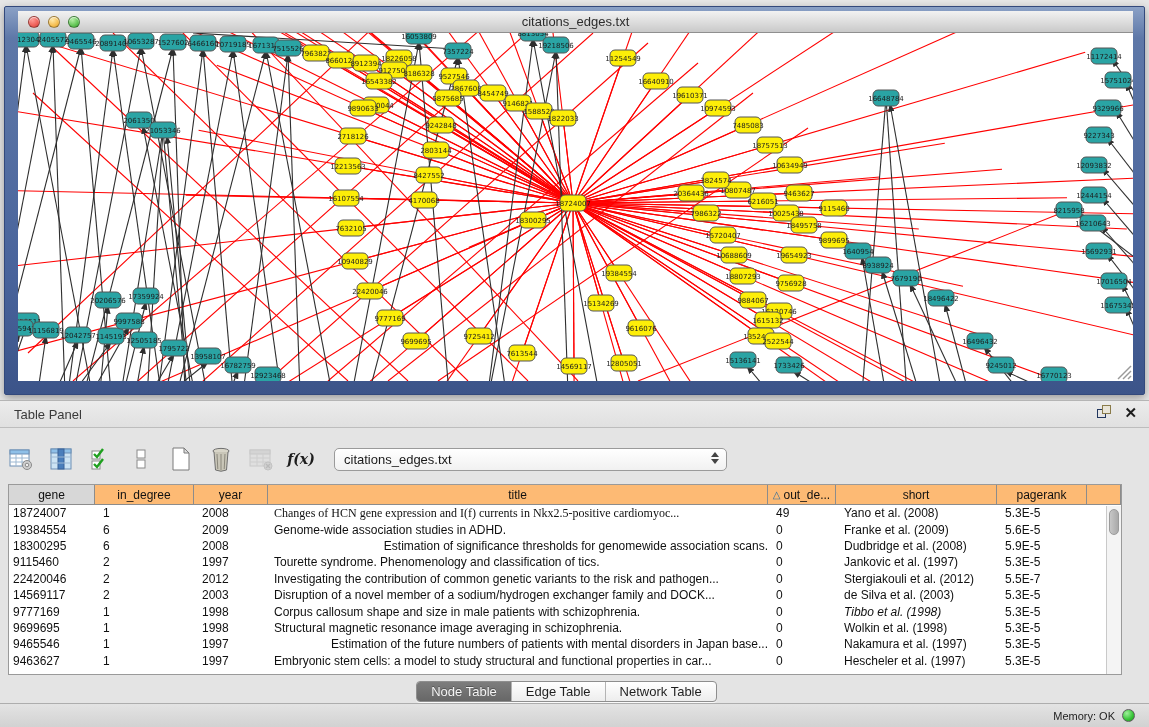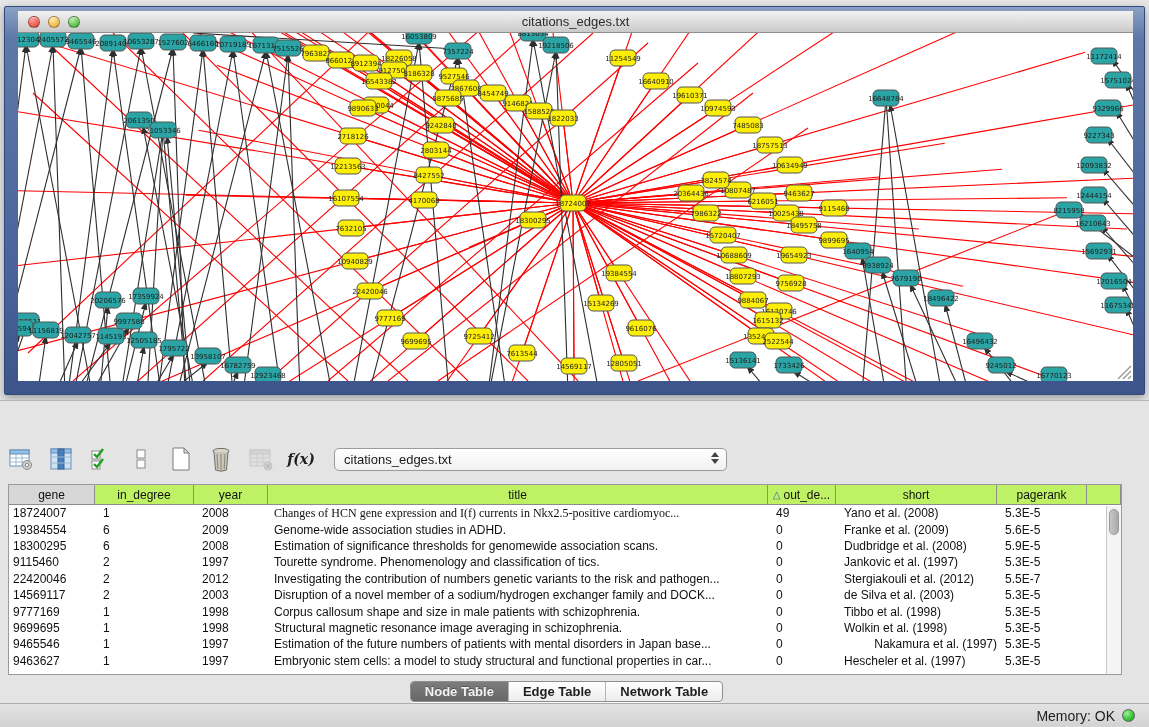--- a/index.html
+++ b/index.html
@@ -45,46 +45,46 @@
     background:linear-gradient(180deg,#ffffff,#f1f1f1); border:1px solid #9a9a9a; border-radius:5px;
     font-size:13px; color:#1a1a1a; display:flex; align-items:center; padding-left:9px; }
   .sel-arrows { position:absolute; right:6px; top:3px; width:10px; display:flex; flex-direction:column; gap:2px; align-items:center; }
   .sel-arrows .up { width:0; height:0; border-left:4px solid transparent; border-right:4px solid transparent; border-bottom:5px solid #444; }
   .sel-arrows .dn { width:0; height:0; border-left:4px solid transparent; border-right:4px solid transparent; border-top:5px solid #444; }
 
   
   .table-box { position:absolute; left:8px; top:83px; width:1114px; height:191px;
     background:#fff; border:1px solid #9a9a9a; overflow:hidden; }
   .thead { display:flex; height:20px; border-bottom:1px solid #8c8c8c; font-size:12px; color:#111; }
-  .th { background:#bef264; border-right:1px solid #8c8c8c; display:flex; align-items:center; justify-content:center; overflow:hidden; white-space:nowrap; }
+  .th { background:#fdba74; border-right:1px solid #8c8c8c; display:flex; align-items:center; justify-content:center; overflow:hidden; white-space:nowrap; }
   .th.gray { background:#d7d7d7; }
   .th .sort { color:#2e6e9e; font-size:10px; margin-right:3px; }
   .trow { display:flex; height:16.4px; font-size:12px; color:#101010; align-items:center; }
   .td { overflow:hidden; white-space:nowrap; padding-left:8px; }
   .td.c0 { padding-left:4px; } .td.c3 { padding-left:6px; }
   .vscroll { position:absolute; right:0; top:21px; bottom:0; width:15px;
     background:#f4f4f4; border-left:1px solid #c9c9c9; }
   .vthumb { position:absolute; left:2px; top:3px; width:10px; height:26px; border-radius:5px;
     background:linear-gradient(90deg,#c7c7c7,#a9a9a9); border:1px solid #9b9b9b; }
 
   
-  .seg-wrap { position:absolute; left:0; right:16px; top:280px; display:flex; justify-content:center;font-weight:bold; }
+  .seg-wrap { position:absolute; left:0; right:16px; top:280px; display:flex; justify-content:center; }
   .seg { display:flex; height:21px; border:1px solid #8e8e8e; border-radius:4px; overflow:hidden;
     background:linear-gradient(180deg,#ffffff,#ededed); box-shadow:0 1px 0 rgba(255,255,255,.8); }
   .seg-item { padding:0 14px; font-size:13px; color:#1f1f1f; display:flex; align-items:center;
     border-right:1px solid #b4b4b4; background:transparent; }
   .seg-item:last-child { border-right:none; }
   .seg-item.active { background:linear-gradient(180deg,#7d7d7d,#676767); color:#f4f4f4;
     text-shadow:0 -1px 0 rgba(0,0,0,.3); }
 
   
   .status-bar { position:absolute; left:0; top:703px; width:1149px; height:24px;
     background:linear-gradient(180deg,#e3e3e3,#d2d2d2); border-top:1px solid #adadad;
     display:flex; align-items:center; justify-content:flex-end; padding-right:14px; gap:7px; }
-  .mem-label { font-size:14px; color:#1e1e1e;margin-left:46px; }
+  .mem-label { font-size:11px; color:#1e1e1e;margin-left:46px; }
   .mem-dot { width:13px; height:13px; border-radius:50%;
     background:radial-gradient(circle at 35% 30%,#9ff09a,#35c335 60%,#1f8f1f);
     border:1px solid #5d5d5d; }
 </style>
 </head>
 <body>
 
 <div class="stage">
 
   <div class="net-window">
@@ -779,20 +779,30 @@
         <g id="g-grip">
           <line x1="1100" y1="346" x2="1113" y2="333" stroke="#9a9a9a" stroke-width="1.5"></line>
           <line x1="1105" y1="346" x2="1113" y2="338" stroke="#9a9a9a" stroke-width="1.5"></line>
           <line x1="1110" y1="346" x2="1113" y2="343" stroke="#9a9a9a" stroke-width="1.5"></line>
         </g>
       </svg>
     </div>
   </div>
 
   <div class="table-panel">
+    <div class="panel-header">
+      <div class="panel-title">Table Panel</div>
+      <div class="panel-icons">
+        <div class="float-icon">
+          <div class="sq1"></div>
+            <div class="sq2"></div>
+        </div>
+        <div class="close-x">✕</div>
+      </div>
+    </div>
 
     <div class="toolbar">
       <div class="tb-icon">
         <svg width="24" height="24" viewBox="0 0 24 24">
           <rect x="1" y="3" width="19" height="16" fill="#ffffff" stroke="#6d8fb5"></rect>
           <rect x="1" y="3" width="19" height="4" fill="#8fc0e8" stroke="#6d8fb5"></rect>
           <line x1="7" y1="7" x2="7" y2="19" stroke="#9db8d2"></line>
           <line x1="13" y1="7" x2="13" y2="19" stroke="#9db8d2"></line>
           <line x1="1" y1="11" x2="20" y2="11" stroke="#9db8d2"></line>
           <line x1="1" y1="15" x2="20" y2="15" stroke="#9db8d2"></line>
@@ -887,77 +897,77 @@
             <div class="td c2" style="width: 74px;">2009</div>
             <div class="td c3" style="width: 500px;">Genome-wide association studies in ADHD.</div>
             <div class="td c4" style="width: 68px;">0</div>
             <div class="td c5" style="width: 161px;">Franke et al. (2009)</div>
             <div class="td c6" style="width: 90px;">5.6E-5</div>
           </div>
           <div class="trow">
             <div class="td c0" style="width: 86px;">18300295</div>
             <div class="td c1" style="width: 99px;">6</div>
             <div class="td c2" style="width: 74px;">2008</div>
-            <div class="td c3" style="width: 500px;">Estimation of significance thresholds for genomewide association scans.</div>
+            <div class="td c3" style="width: 500px; text-align: right;">Estimation of significance thresholds for genomewide association scans.</div>
             <div class="td c4" style="width: 68px;">0</div>
             <div class="td c5" style="width: 161px;">Dudbridge et al. (2008)</div>
             <div class="td c6" style="width: 90px;">5.9E-5</div>
           </div>
           <div class="trow">
             <div class="td c0" style="width: 86px;">9115460</div>
             <div class="td c1" style="width: 99px;">2</div>
             <div class="td c2" style="width: 74px;">1997</div>
             <div class="td c3" style="width: 500px;">Tourette syndrome. Phenomenology and classification of tics.</div>
             <div class="td c4" style="width: 68px;">0</div>
             <div class="td c5" style="width: 161px;">Jankovic et al. (1997)</div>
             <div class="td c6" style="width: 90px;">5.3E-5</div>
           </div>
           <div class="trow">
             <div class="td c0" style="width: 86px;">22420046</div>
             <div class="td c1" style="width: 99px;">2</div>
             <div class="td c2" style="width: 74px;">2012</div>
-            <div class="td c3" style="width: 500px;">Investigating the contribution of numbers genetic variants to the risk and pathogen...</div>
+            <div class="td c3" style="width: 500px;">Investigating the contribution of common genetic variants to the risk and pathogen...</div>
             <div class="td c4" style="width: 68px;">0</div>
             <div class="td c5" style="width: 161px;">Stergiakouli et al. (2012)</div>
             <div class="td c6" style="width: 90px;">5.5E-7</div>
           </div>
           <div class="trow">
             <div class="td c0" style="width: 86px;">14569117</div>
             <div class="td c1" style="width: 99px;">2</div>
             <div class="td c2" style="width: 74px;">2003</div>
             <div class="td c3" style="width: 500px;">Disruption of a novel member of a sodium/hydrogen exchanger family and DOCK...</div>
             <div class="td c4" style="width: 68px;">0</div>
             <div class="td c5" style="width: 161px;">de Silva et al. (2003)</div>
             <div class="td c6" style="width: 90px;">5.3E-5</div>
           </div>
           <div class="trow">
             <div class="td c0" style="width: 86px;">9777169</div>
             <div class="td c1" style="width: 99px;">1</div>
             <div class="td c2" style="width: 74px;">1998</div>
             <div class="td c3" style="width: 500px;">Corpus callosum shape and size in male patients with schizophrenia.</div>
             <div class="td c4" style="width: 68px;">0</div>
-            <div class="td c5" style="width: 161px;">Tibbo et al. (1998)</div>
+            <div class="td c5" style="width: 161px; font-style: italic;">Tibbo et al. (1998)</div>
             <div class="td c6" style="width: 90px;">5.3E-5</div>
           </div>
           <div class="trow">
             <div class="td c0" style="width: 86px;">9699695</div>
             <div class="td c1" style="width: 99px;">1</div>
             <div class="td c2" style="width: 74px;">1998</div>
             <div class="td c3" style="width: 500px;">Structural magnetic resonance image averaging in schizophrenia.</div>
             <div class="td c4" style="width: 68px;">0</div>
             <div class="td c5" style="width: 161px;">Wolkin et al. (1998)</div>
             <div class="td c6" style="width: 90px;">5.3E-5</div>
           </div>
           <div class="trow">
             <div class="td c0" style="width: 86px;">9465546</div>
             <div class="td c1" style="width: 99px;">1</div>
             <div class="td c2" style="width: 74px;">1997</div>
-            <div class="td c3" style="width: 500px;">Estimation of the future numbers of patients with mental disorders in Japan base...</div>
+            <div class="td c3" style="width: 500px; text-align: right;">Estimation of the future numbers of patients with mental disorders in Japan base...</div>
             <div class="td c4" style="width: 68px;">0</div>
-            <div class="td c5" style="width: 161px; text-align: right;">Nakamura et al. (1997)</div>
+            <div class="td c5" style="width: 161px;">Nakamura et al. (1997)</div>
             <div class="td c6" style="width: 90px;">5.3E-5</div>
           </div>
           <div class="trow">
             <div class="td c0" style="width: 86px;">9463627</div>
             <div class="td c1" style="width: 99px;">1</div>
             <div class="td c2" style="width: 74px;">1997</div>
             <div class="td c3" style="width: 500px;">Embryonic stem cells: a model to study structural and functional properties in car...</div>
             <div class="td c4" style="width: 68px;">0</div>
             <div class="td c5" style="width: 161px;">Hescheler et al. (1997)</div>
             <div class="td c6" style="width: 90px;">5.3E-5</div>

